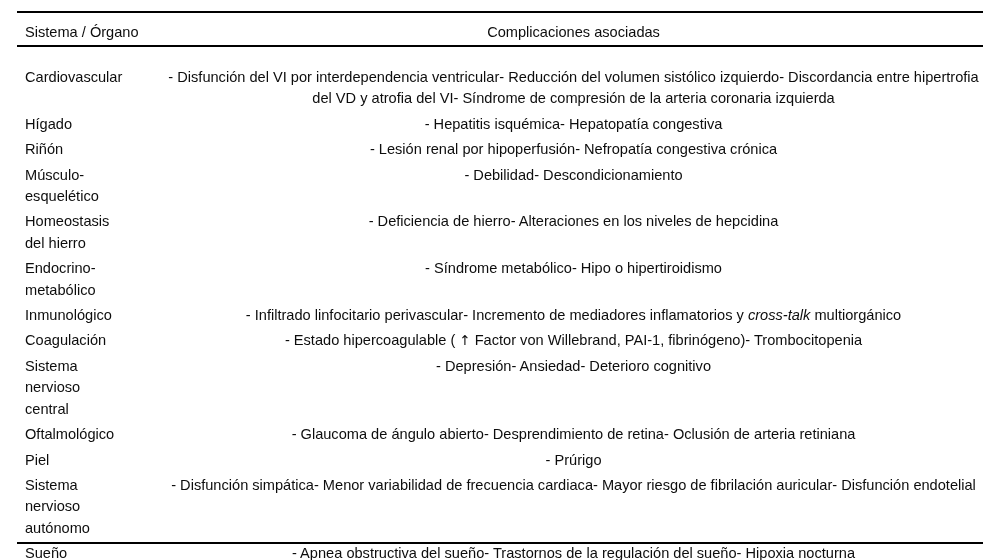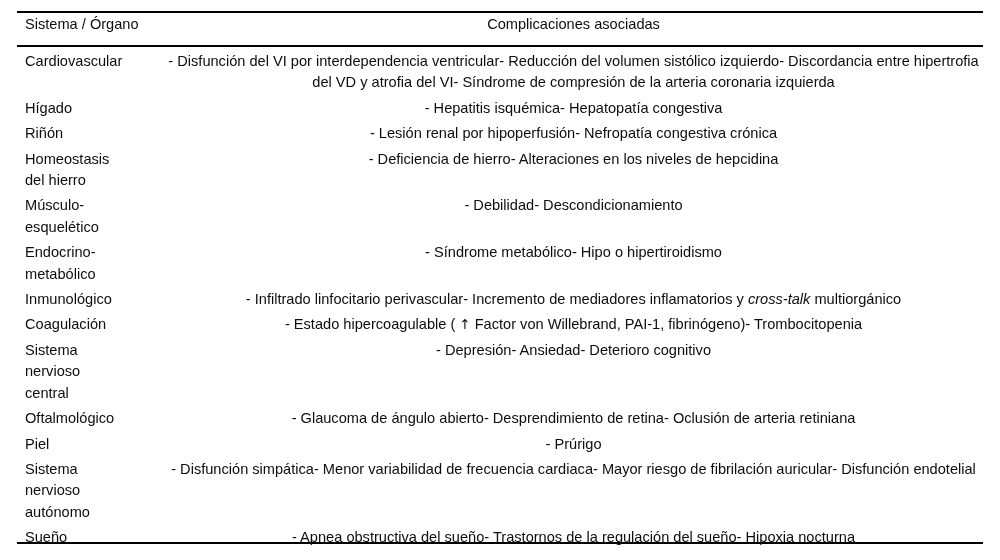--- a/index.html
+++ b/index.html
@@ -42,21 +42,21 @@
   table.data col.c1 { width: 158px; }
   table.data col.c2 { width: 805px; }
 
   table.data th,
   table.data td {
     vertical-align: top;
     text-align: left;
     font-weight: normal;
     font-size: 14.6px;
     line-height: 21.4px;
-    padding: 0;
+    padding: 8px;
     border: 0;
   }
   table.data th.col-sys,
   table.data td.col-sys {
     padding-left: 25px;
     padding-right: 6px;
   }
   table.data th.col-comp,
   table.data td.col-comp {
     padding-left: 0px;
@@ -116,28 +116,28 @@
         </tr>
         <tr class="row">
           <td class="col-sys"><span class="sys-name">Hígado</span></td>
           <td class="col-comp"><span class="comp-text">- Hepatitis isquémica- Hepatopatía congestiva</span></td>
         </tr>
         <tr class="row">
           <td class="col-sys"><span class="sys-name">Riñón</span></td>
           <td class="col-comp"><span class="comp-text">- Lesión renal por hipoperfusión- Nefropatía congestiva crónica</span></td>
         </tr>
         <tr class="row">
+          <td class="col-sys"><span class="sys-name">Músculo-
+esquelético</span></td>
+          <td class="col-comp"><span class="comp-text">- Debilidad- Descondicionamiento</span></td>
+        </tr>
+        <tr class="row">
           <td class="col-sys"><span class="sys-name">Homeostasis
 del hierro</span></td>
           <td class="col-comp"><span class="comp-text">- Deficiencia de hierro- Alteraciones en los niveles de hepcidina</span></td>
-        </tr>
-        <tr class="row">
-          <td class="col-sys"><span class="sys-name">Músculo-
-esquelético</span></td>
-          <td class="col-comp"><span class="comp-text">- Debilidad- Descondicionamiento</span></td>
         </tr>
         <tr class="row">
           <td class="col-sys"><span class="sys-name">Endocrino-
 metabólico</span></td>
           <td class="col-comp"><span class="comp-text">- Síndrome metabólico- Hipo o hipertiroidismo</span></td>
         </tr>
         <tr class="row">
           <td class="col-sys"><span class="sys-name">Inmunológico</span></td>
           <td class="col-comp"><span class="comp-text"><span>- Infiltrado linfocitario perivascular- Incremento de mediadores inflamatorios y </span><em class="it">cross-talk</em><span> multiorgánico</span></span></td>
         </tr>

